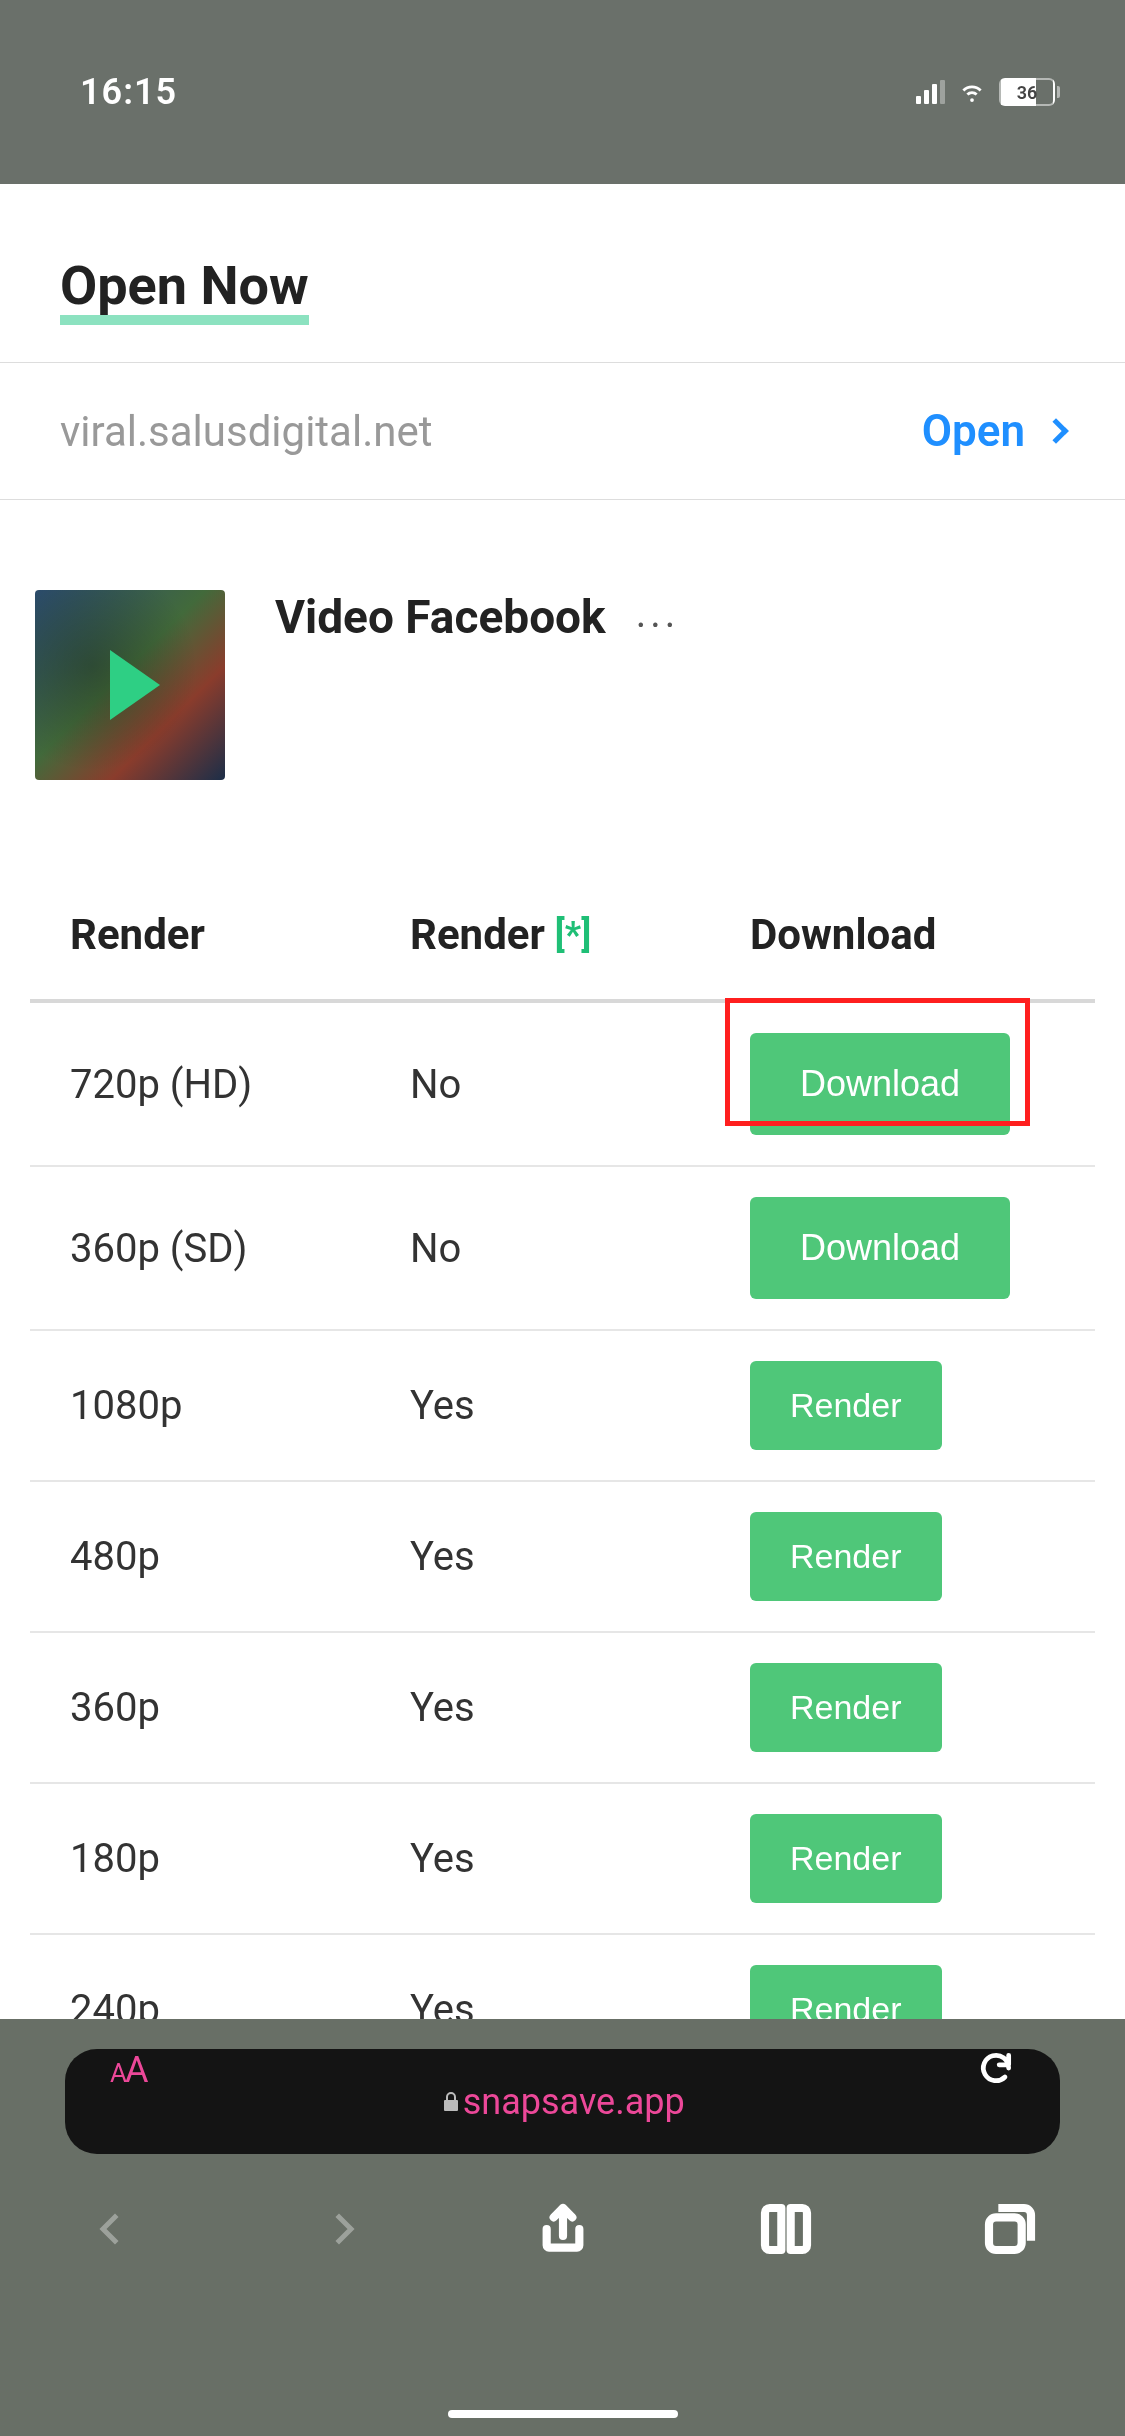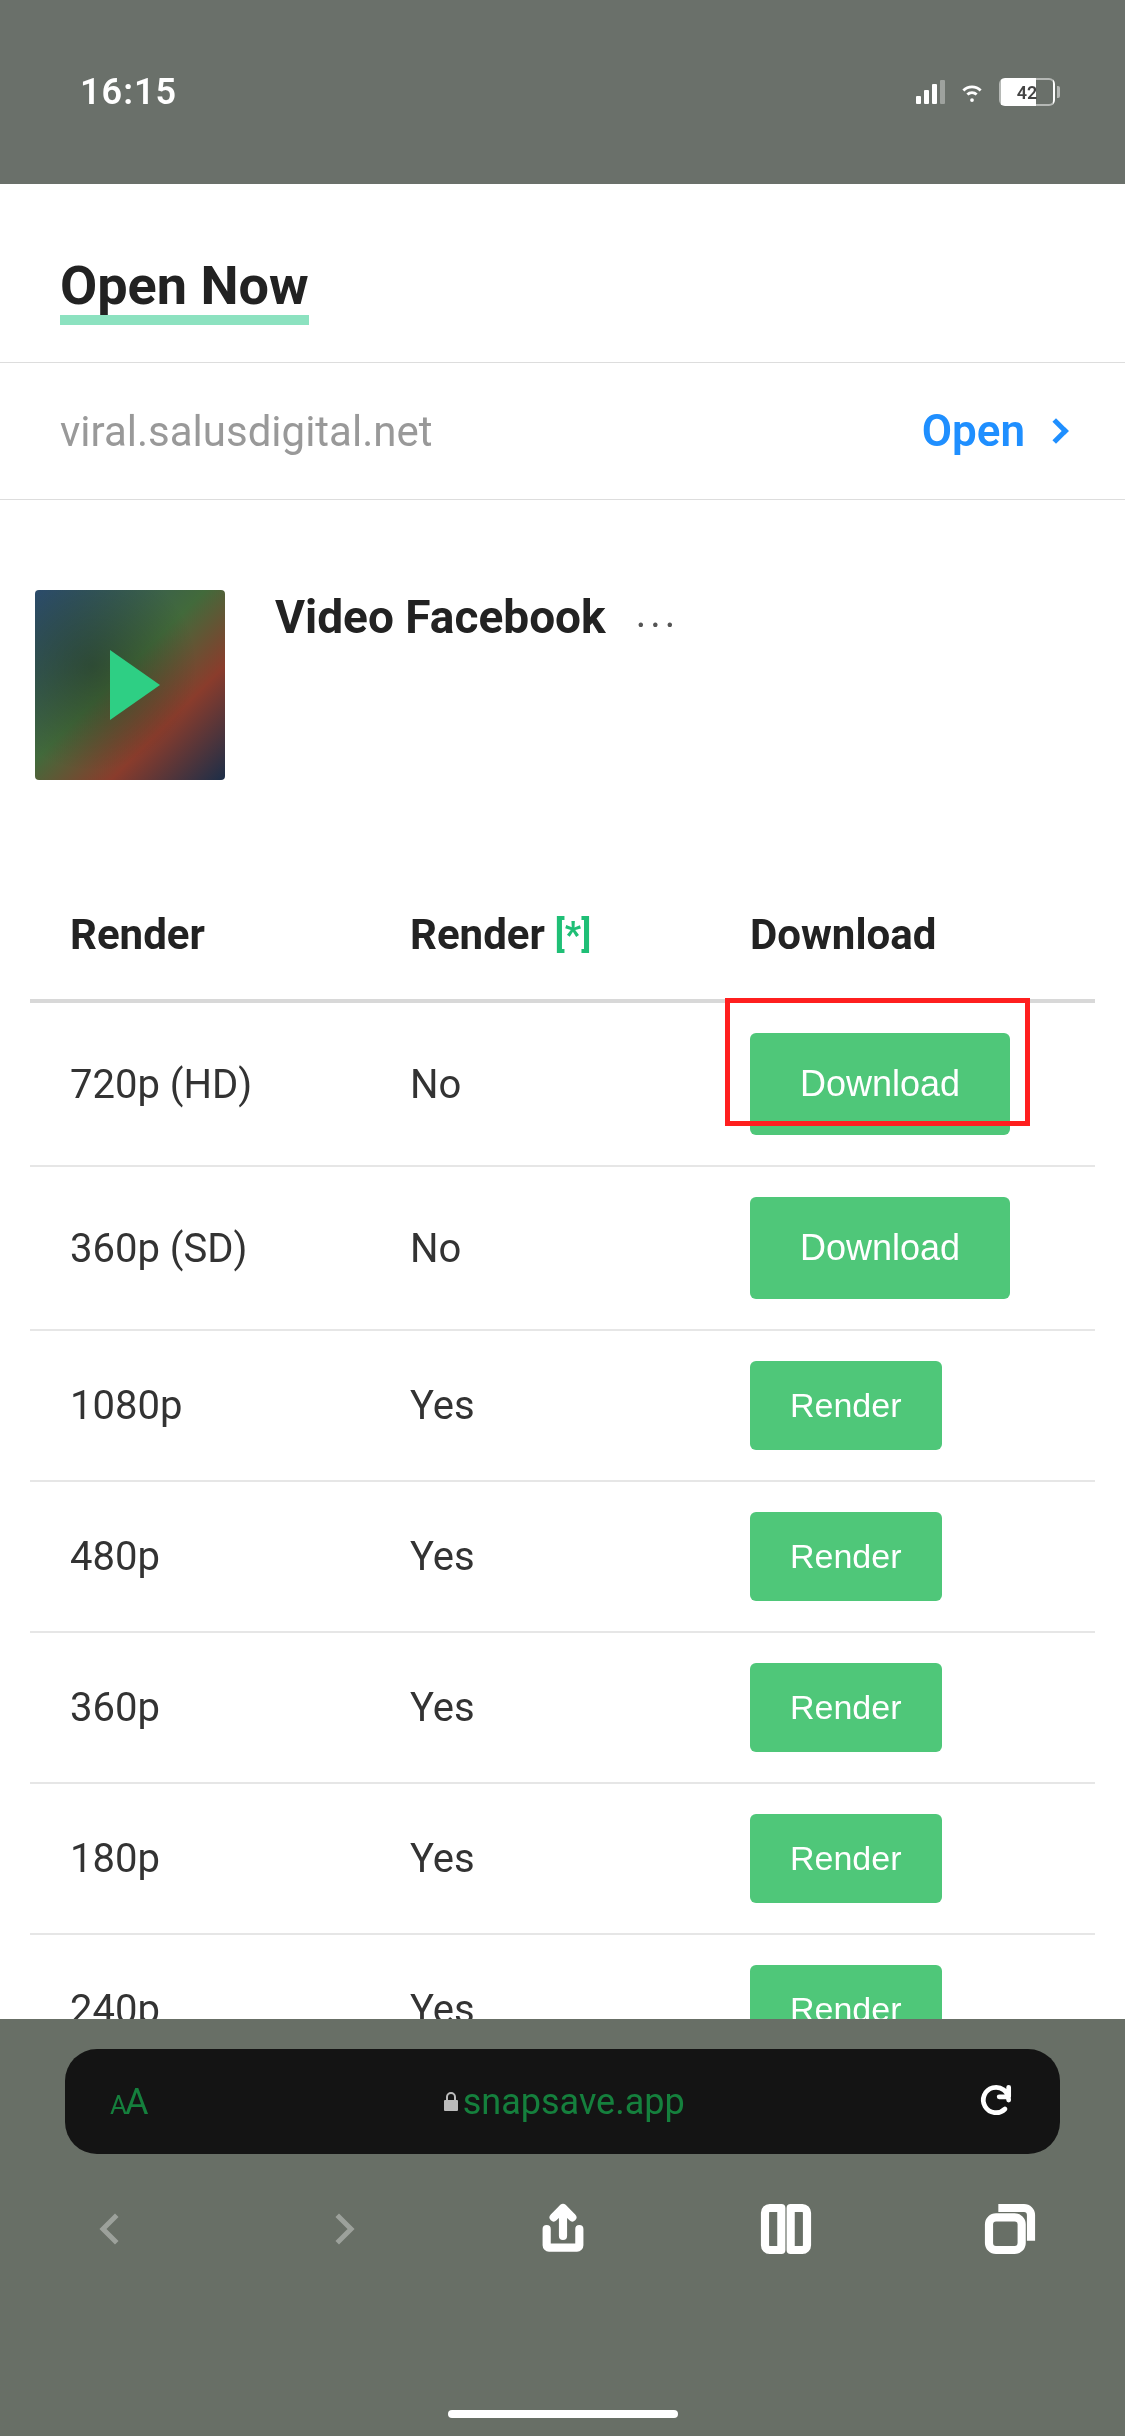--- a/index.html
+++ b/index.html
@@ -253,23 +253,22 @@
       right: 0;
       height: 417px;
       background: #686f66;
       padding: 30px 65px 0 65px;
     }
     .url-bar {
       background: #141414;
       height: 105px;
       border-radius: 32px;
       display: flex;
-      align-items: center;
       padding: 0 45px;
-      color: #15803d;
+      color: #ec4899;
     }
     .aa-icon {
       font-size: 36px;
       letter-spacing: -2px;
     }
     .aa-icon small { font-size: 26px; }
     .url-center {
       flex: 1;
       display: flex;
       align-items: center;
@@ -327,21 +326,21 @@
         <span></span>
         <span></span>
         <span></span>
     </div>
     <div class="wifi-icon">
       <svg viewBox="0 0 24 24">
           <path d="M12 18.5a1.5 1.5 0 100 3 1.5 1.5 0 000-3zm-4.5-3.7l1.6 1.6a4 4 0 015.8 0l1.6-1.6a6.3 6.3 0 00-9 0zm-3.2-3.2l1.6 1.6a8.6 8.6 0 0112.2 0l1.6-1.6a10.9 10.9 0 00-15.4 0z"></path>
         </svg>
     </div>
     <div class="battery">
-      <div class="battery-body">42</div>
+      <div class="battery-body">36</div>
       <div class="battery-cap"></div>
     </div>
   </div>
 </div>
 
 <div class="content">
 
   <div class="ad-card">
     <div class="ad-title">Open Now</div>
   </div>

